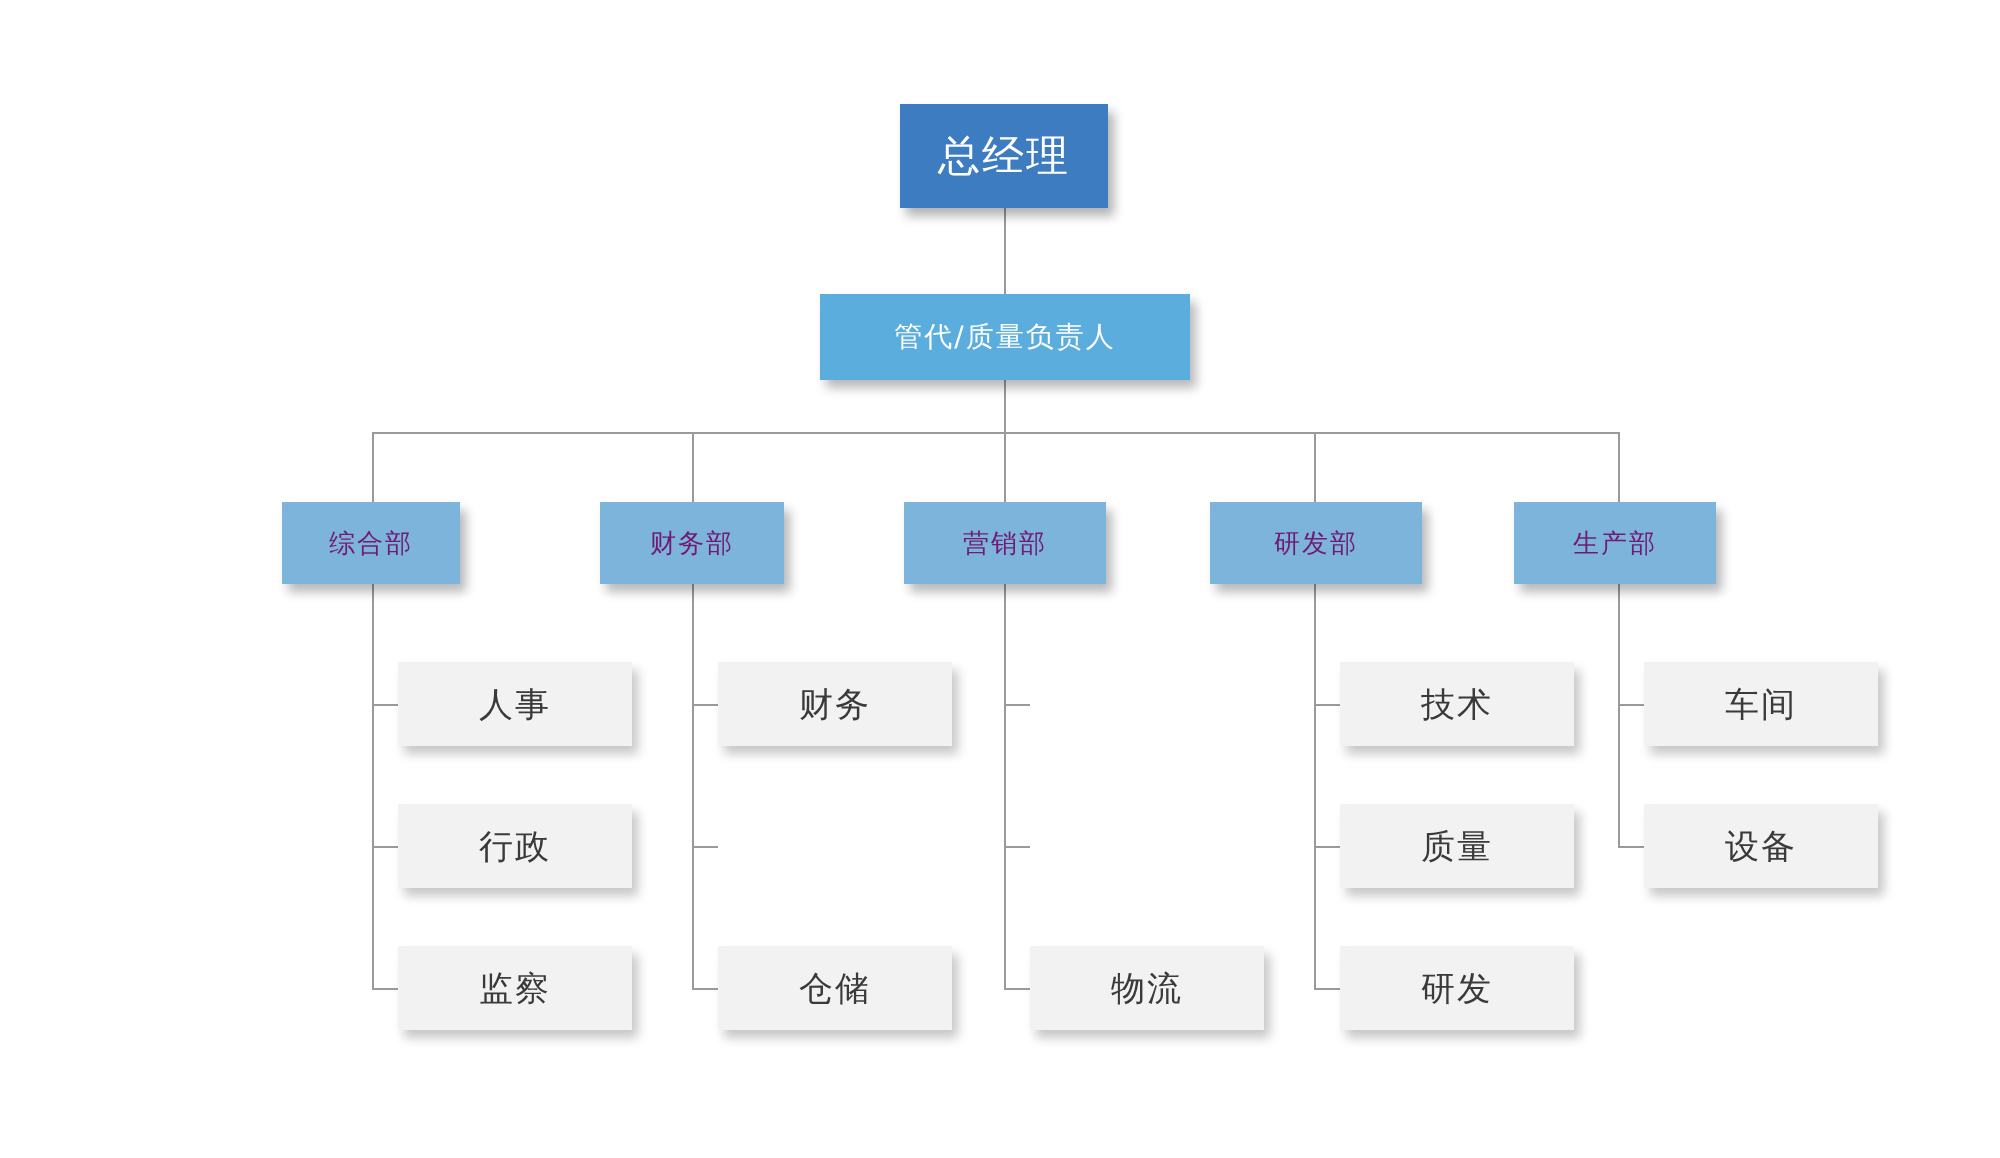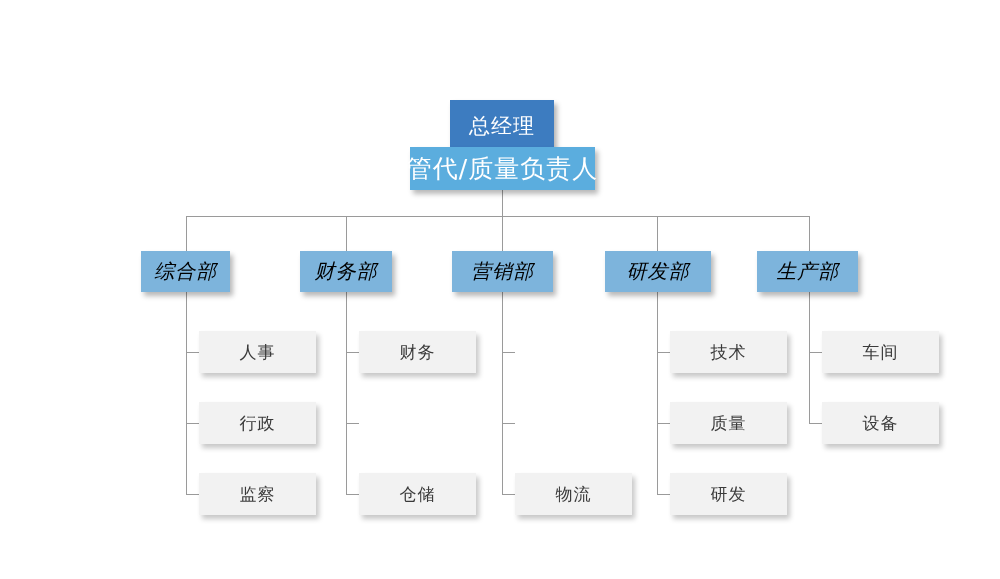--- a/index.html
+++ b/index.html
@@ -22,36 +22,34 @@
     letter-spacing:1px;
     z-index:3;
   }
 
   
   .node.lvl0{
     background:#3d7cc0;
     color:#ffffff;
     font-size:21px;
     box-shadow:3px 4px 5px rgba(0,0,0,0.30);
-    margin-top:48px;
   }
   
   .node.lvl1{
     background:#5badde;
     color:#ffffff;
-    font-size:25px;
+    font-size:14px;
     box-shadow:3px 4px 5px rgba(0,0,0,0.28);
   }
   
   .node.lvl2{
     background:#7db4dc;
-    color:#000000;
-    font-size:20px;
+    color:#701a75;
+    font-size:13px;
     box-shadow:3px 4px 5px rgba(0,0,0,0.28);
-    font-style:italic;
   }
   
   .node.lvl3{
     background:#f2f2f2;
     color:#3a3a3a;
     font-size:17px;
     box-shadow:3px 4px 5px rgba(0,0,0,0.22);
   }
 
   

